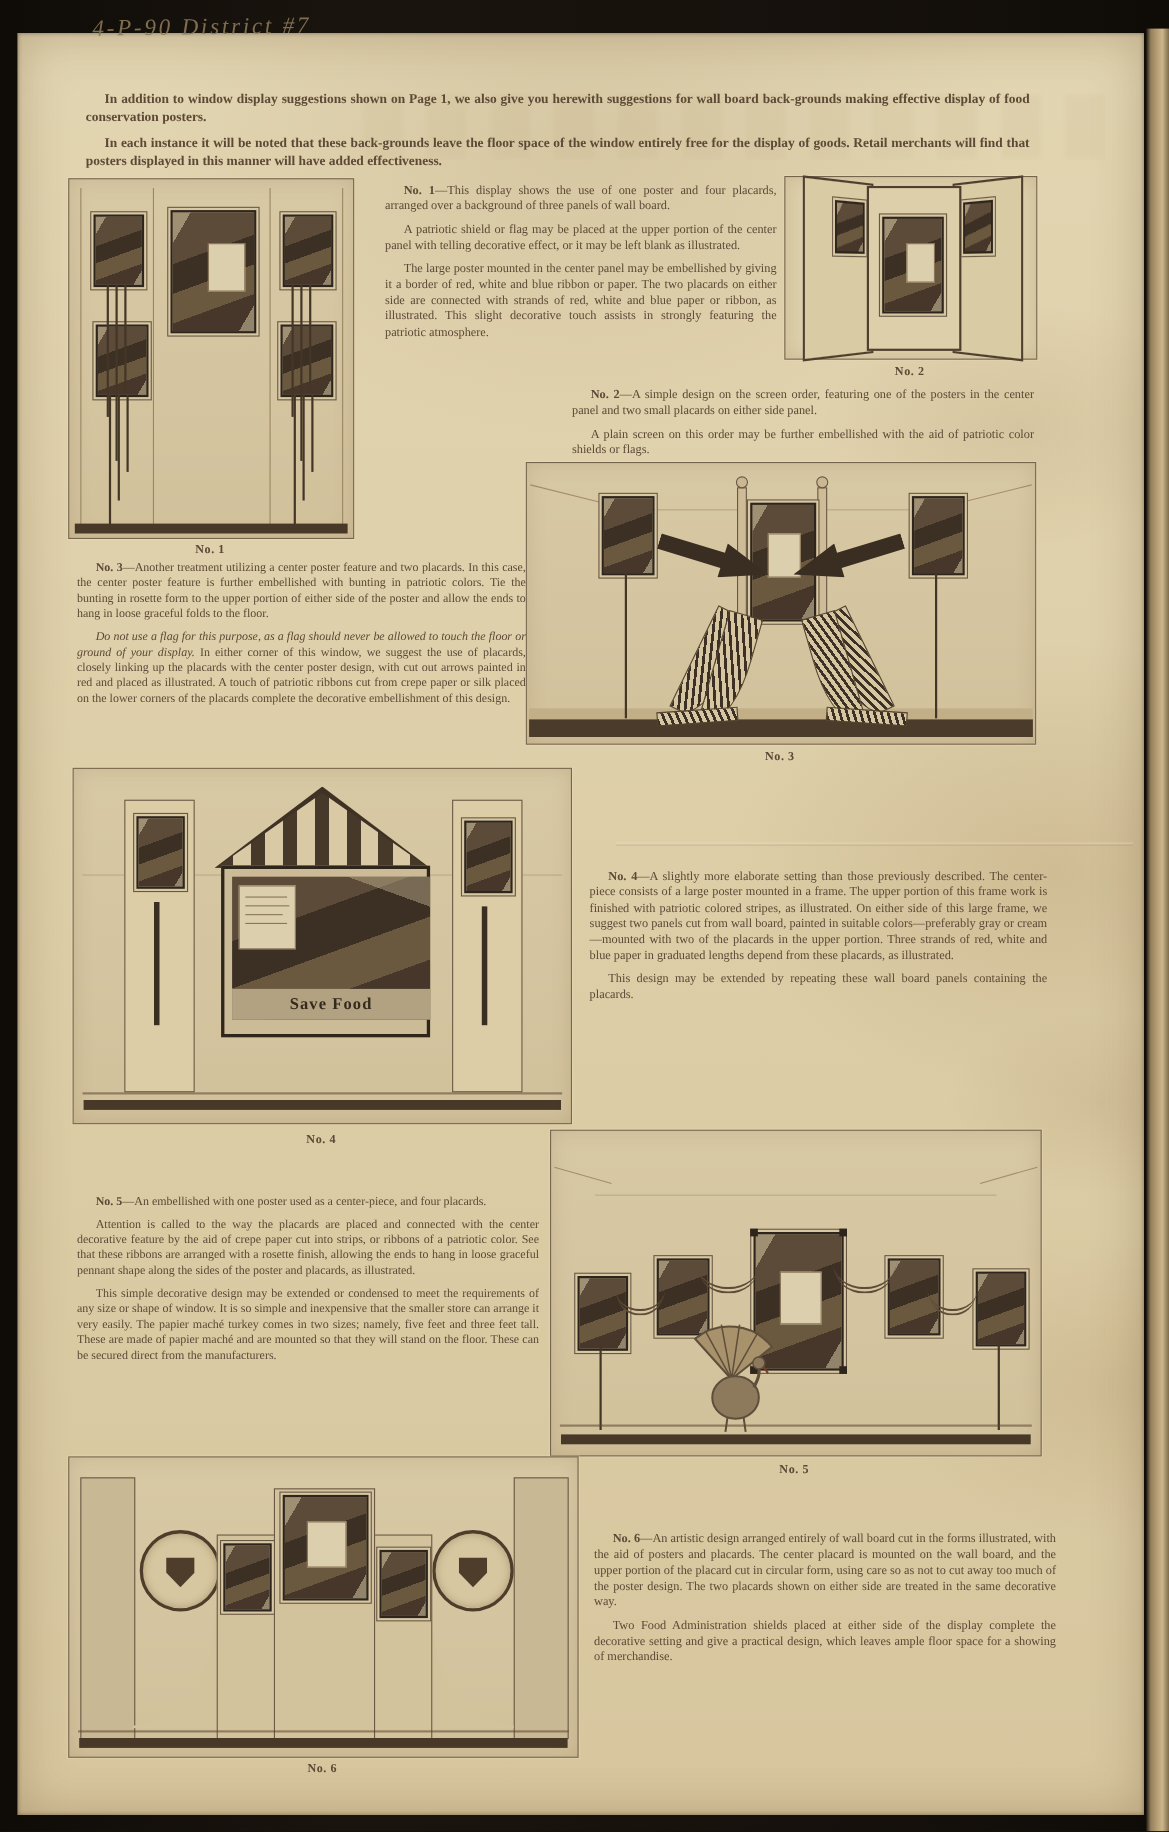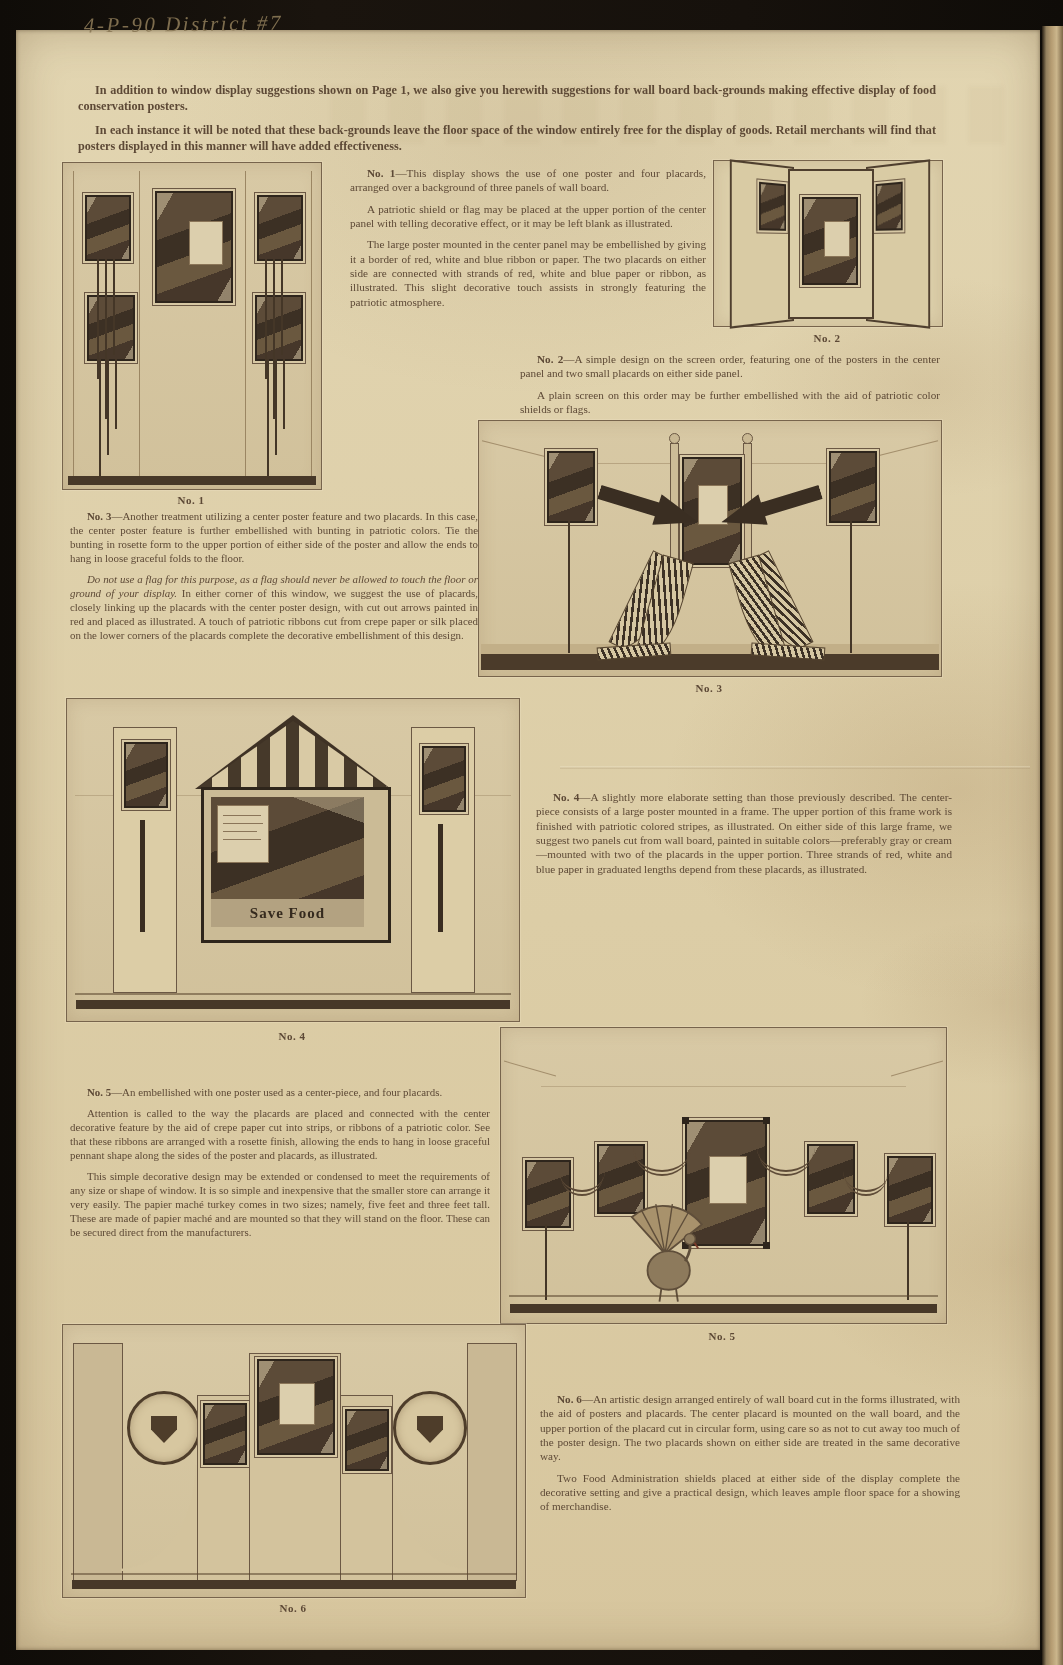--- a/index.html
+++ b/index.html
@@ -174,38 +174,39 @@
       <div class="pc" style="left:10px;top:14px;width:40px;height:62px;"></div>
       <div class="slot" style="left:26px;top:92px;height:112px;"></div>
     </div>
     <div class="pil" style="left:344px;top:28px;width:62px;height:264px;">
       <div class="pc" style="left:10px;top:18px;width:40px;height:62px;"></div>
       <div class="slot" style="left:26px;top:96px;height:108px;"></div>
     </div>
     <div class="tri" style="left:128px;top:16px;width:196px;height:74px;background:#3f3225;"></div>
     <div class="tri" style="left:132px;top:22px;width:188px;height:66px;background:repeating-linear-gradient(90deg,#46392a 0 13px,#d9caa5 13px 29px);"></div>
     <div style="position:absolute;left:134px;top:88px;width:184px;height:150px;border:3px solid #2e251b;background:#cbbb96;"></div>
-    <div style="position:absolute;left:144px;top:98px;width:153px;height:130px;background:
+    <div style="position:absolute;left:144px;top:98px;width:180px;height:130px;background:
         linear-gradient(200deg, rgba(210,195,160,.4) 0 14%, transparent 14% 30%),
         linear-gradient(160deg,#5c4b38 0 30%, #3c3024 30% 52%, #6a583f 52% 72%, #46372a 72%);">
       <div class="patch" style="left:6px;top:8px;width:52px;height:58px;">
         <div class="tinyline" style="left:6px;top:10px;width:38px;"></div>
         <div class="tinyline" style="left:6px;top:18px;width:40px;"></div>
         <div class="tinyline" style="left:6px;top:26px;width:34px;"></div>
         <div class="tinyline" style="left:6px;top:34px;width:38px;"></div>
       </div>
       <div class="saveband">Save Food</div>
     </div>
     <div style="position:absolute;left:8px;right:8px;bottom:26px;height:2px;background:rgba(90,70,46,.55);"></div>
     <div class="floorbar" style="bottom:12px;"></div>
   </div>
   <div class="cap" style="left:232px;top:1030px;">No. 4</div>
 
   <div class="txt" style="left:536px;top:790px;width:416px;">
     <p><b>No. 4</b><span>—A slightly more elaborate setting than those previously described.  The center-piece consists of a large poster mounted in a frame.  The upper portion of this frame work is finished with patriotic colored stripes, as illustrated.  On either side of this large frame, we suggest two panels cut from wall board, painted in suitable colors—preferably gray or cream—mounted with two of the placards in the upper portion.  Three strands of red, white and blue paper in graduated lengths depend from these placards, as illustrated.</span></p>
+    <p>This design may be extended by repeating these wall board panels containing the placards.</p>
   </div>
 
   <div class="fig" style="left:500px;top:1027px;width:445px;height:295px;">
     <div class="tl" style="left:40px;right:40px;top:58px;opacity:.5;"></div>
     <div class="tl" style="left:2px;top:40px;width:54px;transform:rotate(16deg);"></div>
     <div class="tl" style="right:2px;top:40px;width:54px;transform:rotate(-16deg);"></div>
     <div class="pc" style="left:184px;top:92px;width:78px;height:122px;">
       <div class="patch" style="left:22px;top:34px;width:38px;height:48px;"></div>
       <div class="dot" style="left:-5px;top:-5px;"></div>
       <div class="dot" style="right:-5px;top:-5px;"></div>

